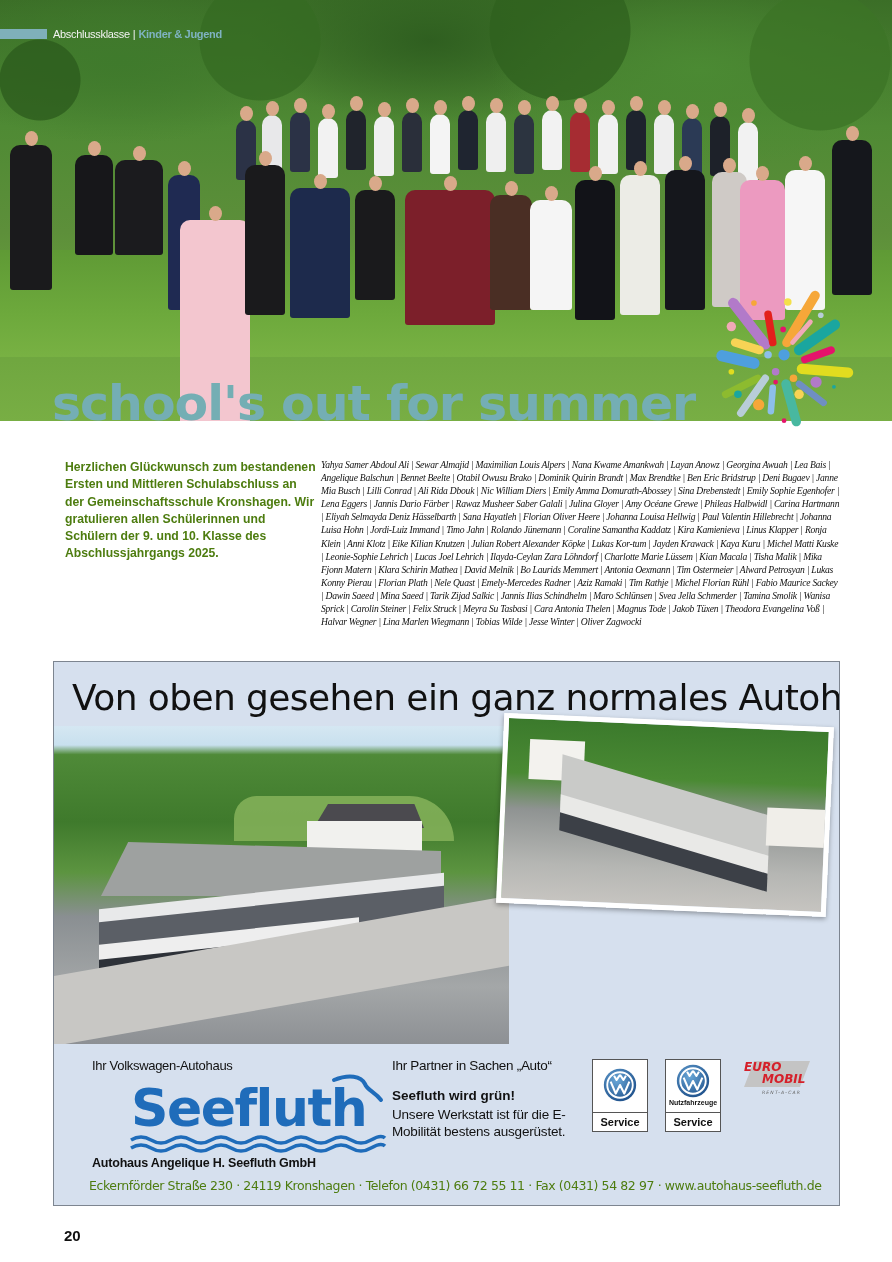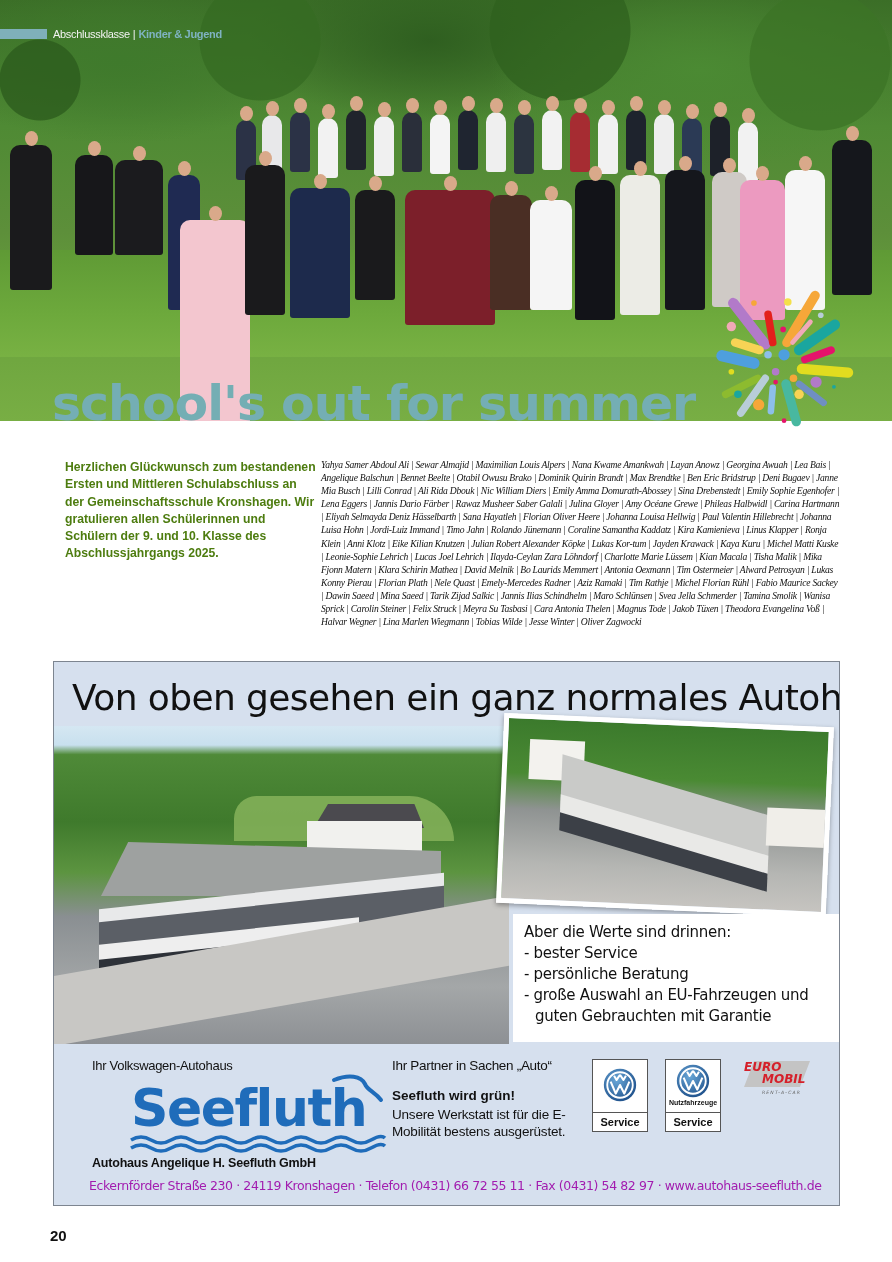--- a/index.html
+++ b/index.html
@@ -140,25 +140,25 @@
     .badge .vw { position: absolute; left: 50%; top: 8px; width: 34px; height: 34px; margin-left: -17px; }
     .badge .nutz { position: absolute; left: 0; top: 42px; width: 100%; text-align: center; font-size: 7px; font-weight: bold; color: #111; }
     .badge .svc {
       position: absolute; left: 0; bottom: 0; width: 100%; height: 19px; border-top: 1px solid #555;
       text-align: center; font-size: 11px; font-weight: bold; line-height: 18px; color: #111;
     }
     .euromobil { position: absolute; left: 686px; top: 15px; width: 70px; height: 38px; }
 
     .address {
       position: absolute; left: 35px; top: 134px; width: 740px;
-      font-family: "DejaVu Sans", sans-serif; font-size: 12.5px; color: #a21caf; letter-spacing: -0.4px; white-space: nowrap;
+      font-family: "DejaVu Sans", sans-serif; font-size: 12.5px; color: #4d7c0f; letter-spacing: -0.4px; white-space: nowrap;
     }
 
     .page-number {
-      position: absolute; left: 50px; top: 1227px; font-size: 15px; font-weight: bold; color: #111;
+      position: absolute; left: 64px; top: 1227px; font-size: 15px; font-weight: bold; color: #111;
     }
   </style>
 </head>
 <body>
 
 <div class="hero">
   <div class="trees-dark"></div>
   <div class="lawn"></div>
   <div class="crowd">
 
@@ -268,27 +268,20 @@
   </div>
 
   <div class="photo-inset">
     <div class="villa"></div>
     <div class="bldg"></div>
     <div class="bldg2"></div>
     <div class="bldg3"></div>
     <div class="villa2"></div>
   </div>
 
-  <div class="values">
-    <span class="v-title">Aber die Werte sind drinnen:</span>
-    <span class="v-item">- bester Service</span>
-    <span class="v-item">- persönliche Beratung</span>
-    <span class="v-item">- große Auswahl an EU-Fahrzeugen und</span>
-    <span class="v-item cont">guten Gebrauchten mit Garantie</span>
-  </div>
 
   <div class="footer-strip">
     <div class="vw-kicker">Ihr Volkswagen-Autohaus</div>
 
     <div class="seefluth-logo">
       <svg width="260" height="86" viewBox="0 0 260 86" style="position:absolute;left:0;top:0">
         <path d="M205 10 C220 4, 232 6, 236 14 C238 20, 246 22, 252 30" stroke="#1f6cba" stroke-width="4" fill="none" stroke-linecap="round"></path>
         <path d="M2 70 Q12 64 22 70 T42 70 T62 70 T82 70 T102 70 T122 70 T142 70 T162 70 T182 70 T202 70 T222 70 T242 70 T256 68" stroke="#1f6cba" stroke-width="3.5" fill="none"></path>
         <path d="M2 78 Q12 72 22 78 T42 78 T62 78 T82 78 T102 78 T122 78 T142 78 T162 78 T182 78 T202 78 T222 78 T242 78 T256 76" stroke="#1f6cba" stroke-width="3.5" fill="none"></path>
       </svg>

